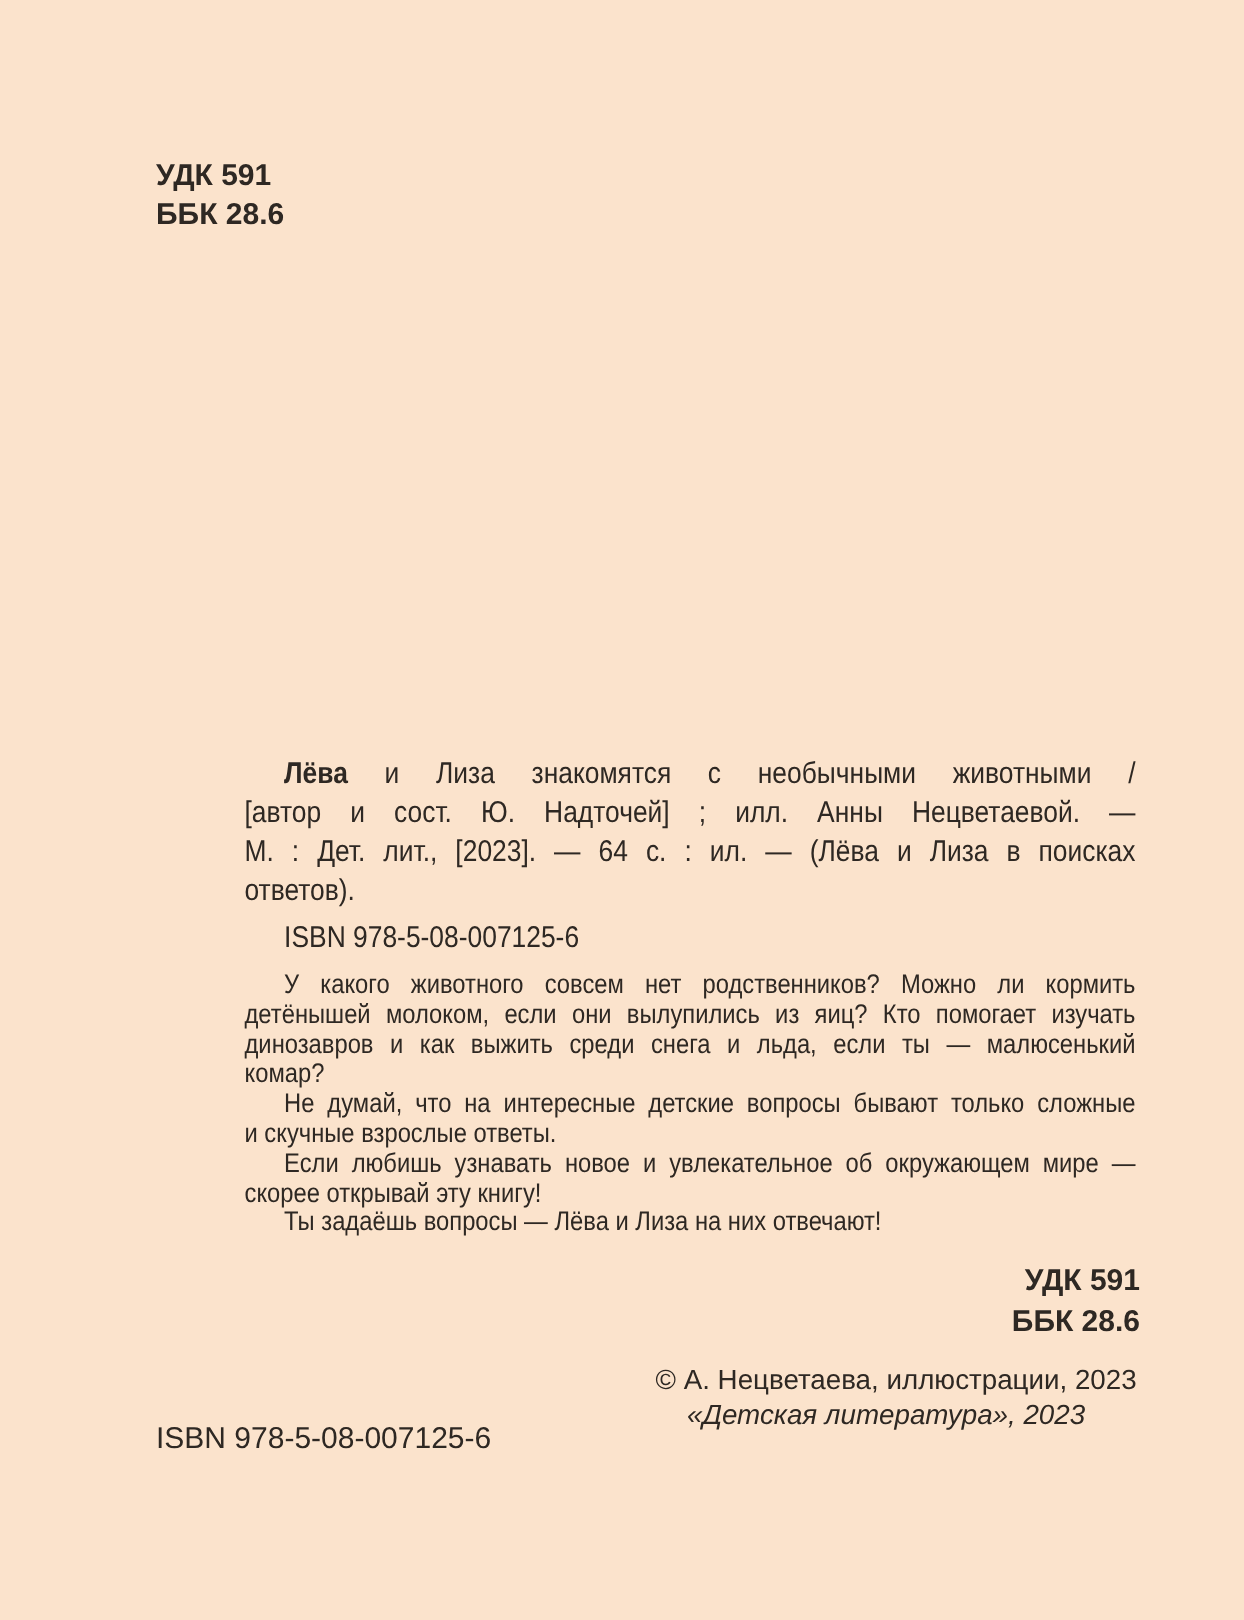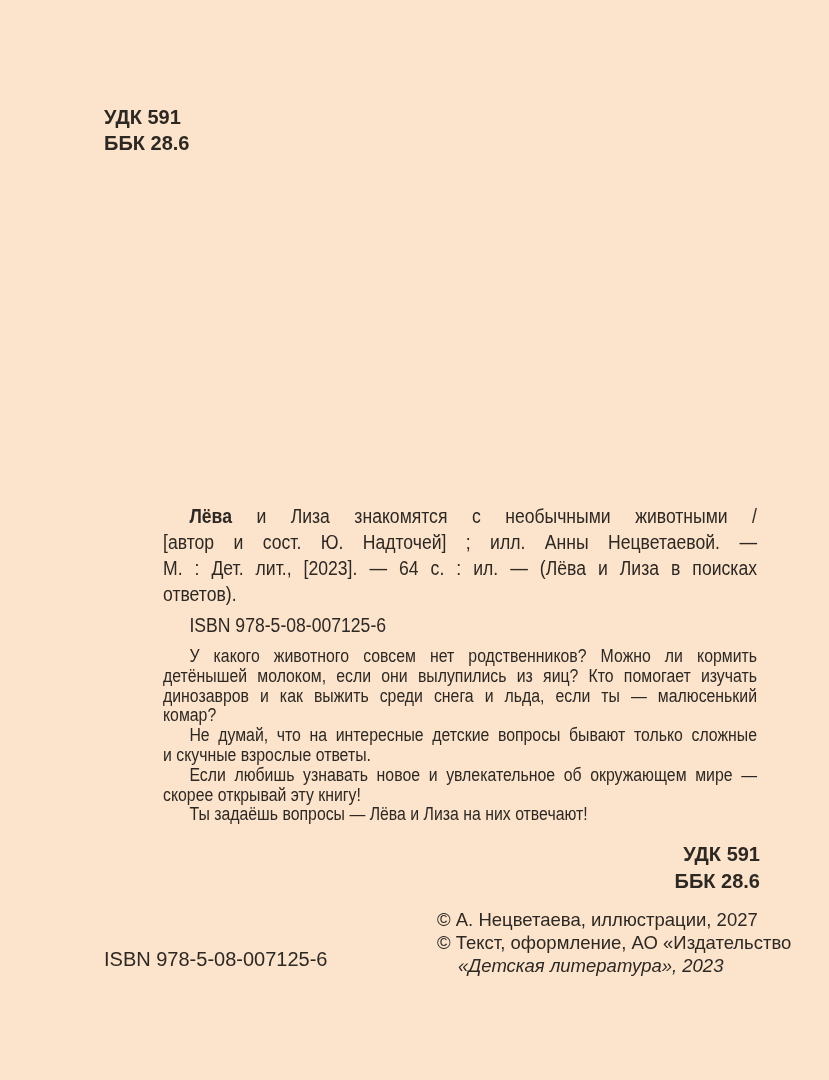--- a/index.html
+++ b/index.html
@@ -93,20 +93,19 @@
         </div>
       </div>
   </div>
 
   <div class="codes-right">
     <div class="code-line">УДК 591</div>
     <div class="code-line">ББК 28.6</div>
   </div>
 
   <div class="copyright">
-    <div class="c-line">© А. Нецветаева, иллюстрации, 2027</div>
-    <div class="c-line">© Текст, оформление, АО «Издательство</div>
+    <div class="c-line">© А. Нецветаева, иллюстрации, 2023</div>
     <div class="c-line indent">«Детская литература», 2023</div>
   </div>
 
   <div class="isbn-bottom">ISBN 978-5-08-007125-6</div>
 
 </div>
 
 </body></html>

